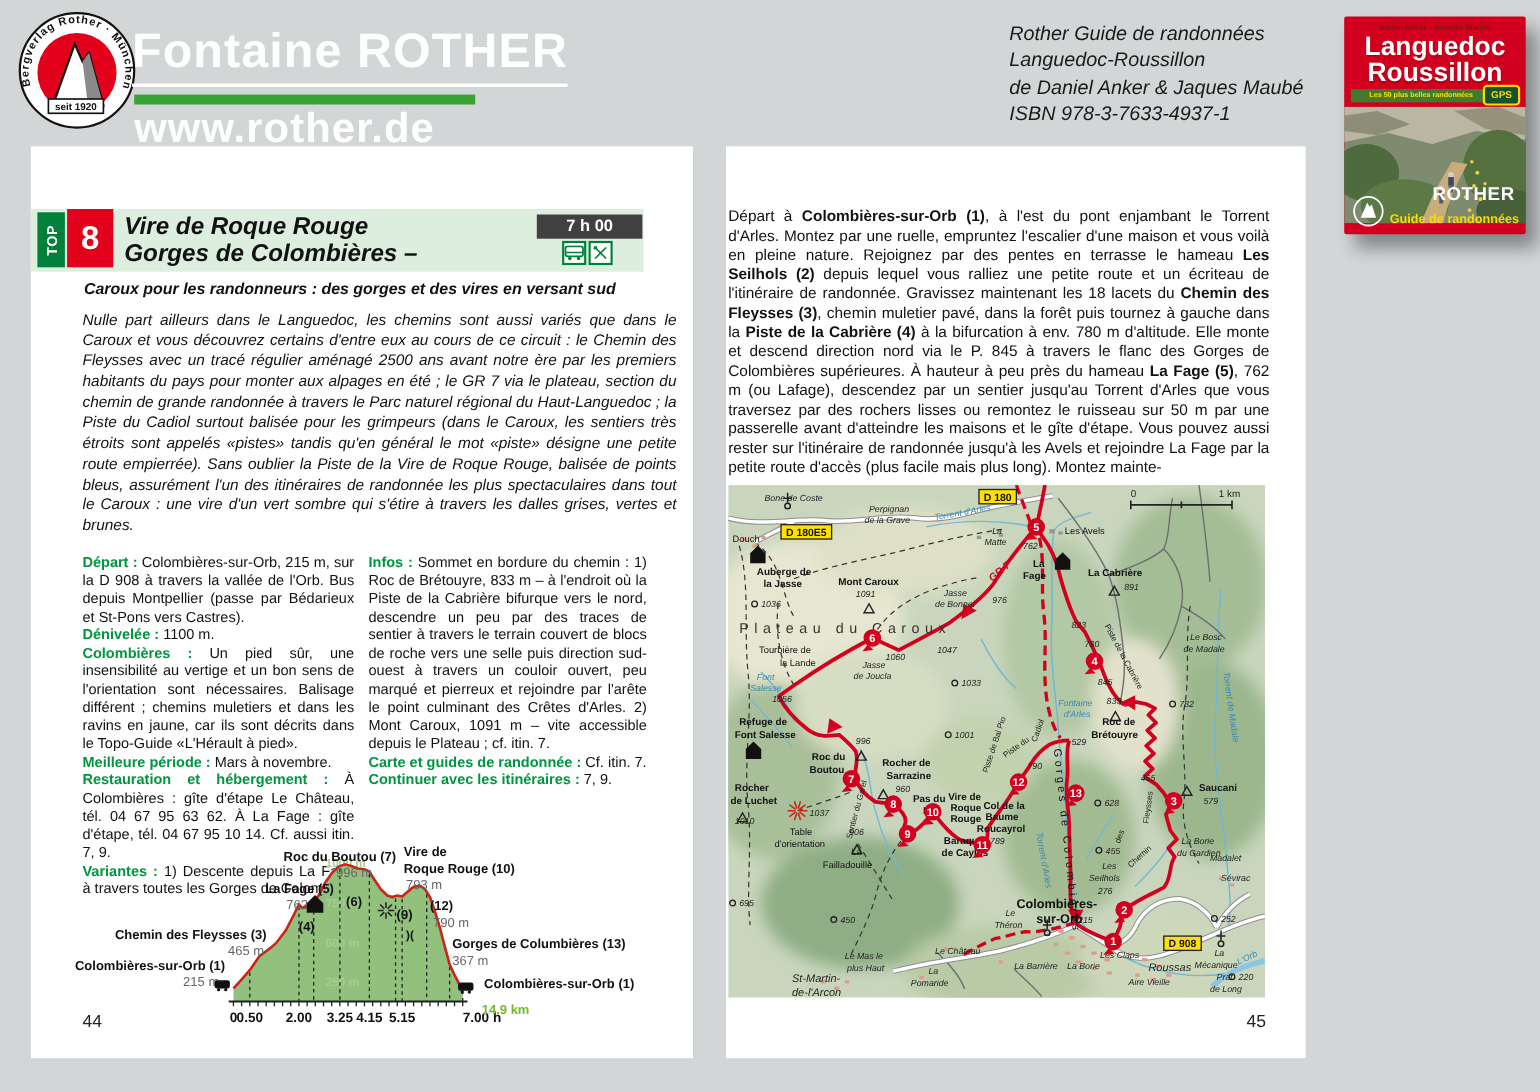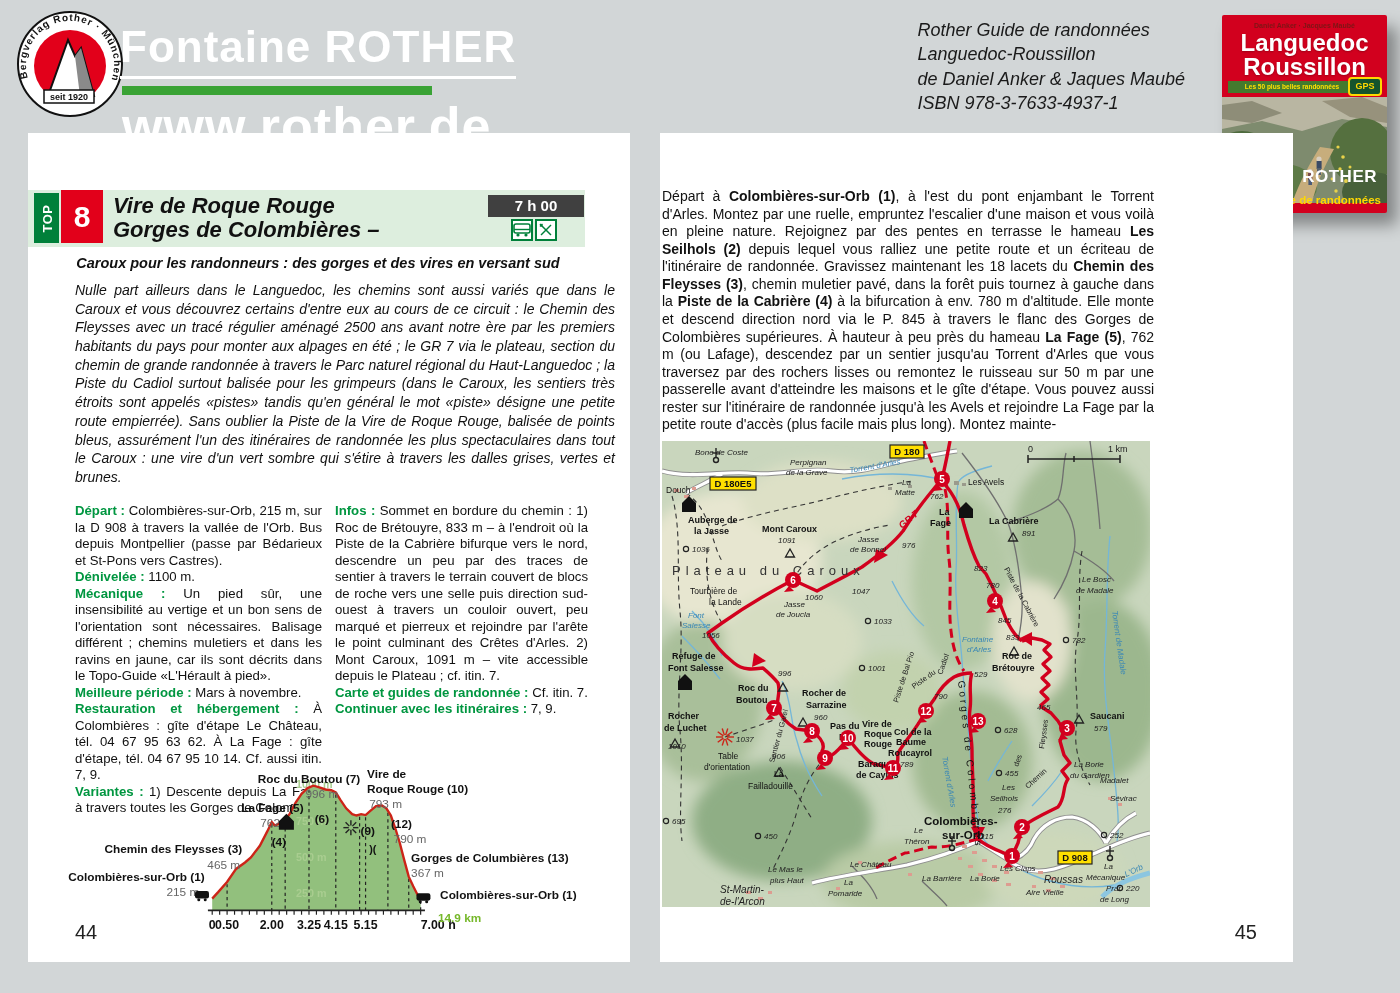--- a/index.html
+++ b/index.html
@@ -1,37 +1,37 @@
 <!DOCTYPE html>
 <html><head>
 <meta charset="utf-8">
 <style>
   html,body{margin:0;padding:0;}
   body{width:1400px;height:993px;background:#d2d6d7;font-family:"Liberation Sans",sans-serif;position:relative;overflow:hidden;}
   .abs{position:absolute;}
   
   #brand-title{left:120px;top:22px;font-size:44px;font-weight:bold;color:#fff;letter-spacing:1px;padding-bottom:4px;border-bottom:3px solid #fff;}
   #brand-rule{left:122px;top:86px;width:310px;height:9px;background:#3aa335;}
-  #brand-url{left:122px;top:96px;font-size:52px;font-weight:bold;color:#fff;letter-spacing:1px;}
+  #brand-url{left:122px;top:96px;font-size:38px;font-weight:bold;color:#fff;letter-spacing:1px;}
   #ref-block{right:215px;top:18px;text-align:left;font-style:italic;font-size:18px;line-height:1.35;color:#1a1a1a;font-family:"Liberation Sans",sans-serif;}
   
   #book-cover{left:1222px;top:15px;width:165px;height:198px;background:#d2001e;box-shadow:10px 12px 16px rgba(0,0,0,.38);border-radius:2px;}
   #cover-authors{top:7px;width:100%;text-align:center;font-size:7px;font-weight:bold;color:#7d1516;}
   .cover-title{width:100%;text-align:center;color:#fff;font-weight:bold;font-size:24px;line-height:1.0;text-shadow:0 1px 2px rgba(0,0,0,.25);}
   #cover-strip{top:66px;left:6px;width:128px;height:12px;background:#447a2e;color:#ffe000;font-size:6.5px;font-weight:bold;text-align:center;line-height:12px;overflow:hidden;}
   #cover-gps{top:62px;right:5px;width:30px;height:15px;border:2px solid #ffd800;border-radius:4px;color:#ffd800;font-size:9px;font-weight:bold;text-align:center;line-height:15px;background:#14532d;}
   #cover-photo{top:82px;left:0;width:165px;height:106px;}
   #cover-rother{bottom:26px;right:10px;font-size:17px;font-weight:bold;color:#fff;letter-spacing:.5px;}
   #cover-series{bottom:7px;right:6px;font-size:11.5px;font-weight:bold;color:#ffd800;margin-left:22px;}
   #cover-logo{bottom:6px;left:7px;}
   
   .page{background:#fff;position:absolute;top:133px;height:829px;}
   #page-left{left:28px;width:602px;}
-  #page-right{left:660px;width:633px;}
-  .pagenum{font-size:20px;color:#222;}
+  #page-right{left:660px;width:527px;}
+  .pagenum{font-size:16px;color:#222;}
   
   #tour-band{left:0;top:57px;width:557px;height:57px;background:#ddeede;}
   #top-tab{left:6px;top:3px;width:25px;height:50px;background:#00803a;color:#fff;display:flex;align-items:center;justify-content:center;}
   #top-tab span{transform:rotate(-90deg);font-weight:bold;font-size:13px;letter-spacing:.5px;}
   #tour-num{left:33px;top:0px;width:42px;height:53px;background:#e2001a;color:#fff;font-size:30px;font-weight:bold;text-align:center;line-height:53px;}
   #tour-title{left:85px;top:4px;font-size:22px;font-weight:bold;font-style:italic;color:#111;line-height:1.1;}
   #tour-duration{left:460px;top:5px;width:96px;height:22px;background:#404040;color:#fff;font-size:15px;font-weight:bold;text-align:center;line-height:22px;}
   #tour-icons{left:483px;top:29px;display:flex;gap:2px;}
   .ticon{width:22px;height:22px;border:2px solid #00803a;background:#fff;box-sizing:border-box;display:flex;align-items:center;justify-content:center;}
   #subtitle{left:20px;top:122px;width:540px;text-align:center;font-weight:bold;font-style:italic;font-size:14.5px;color:#111;}
@@ -147,21 +147,21 @@
           </svg>
       </span>
     </div>
   </div>
   <div class="abs" id="subtitle">Caroux pour les randonneurs : des gorges et des vires en versant sud</div>
   <div class="abs" id="intro">Nulle part ailleurs dans le Languedoc, les chemins sont aussi variés que dans le Caroux et vous découvrez certains d'entre eux au cours de ce circuit : le Chemin des Fleysses avec un tracé régulier aménagé 2500 ans avant notre ère par les premiers habitants du pays pour monter aux alpages en été ; le GR 7 via le plateau, section du chemin de grande randonnée à travers le Parc naturel régional du Haut-Languedoc ; la Piste du Cadiol surtout balisée pour les grimpeurs (dans le Caroux, les sentiers très étroits sont appelés «pistes» tandis qu'en général le mot «piste» désigne une petite route empierrée). Sans oublier la Piste de la Vire de Roque Rouge, balisée de points bleus, assurément l'un des itinéraires de randonnée les plus spectaculaires dans tout le Caroux : une vire d'un vert sombre qui s'étire à travers les dalles grises, vertes et brunes.</div>
   <div class="abs" id="cols">
     <div id="col1">
         <p class="info"><span class="glabel">Départ :</span> Colombières-sur-Orb, 215 m, sur la D 908 à travers la vallée de l'Orb. Bus depuis Montpellier (passe par Bédarieux et St-Pons vers Castres).</p>
         <p class="info"><span class="glabel">Dénivelée :</span> 1100 m.</p>
-        <p class="info"><span class="glabel">Mécanique :</span> Un pied sûr, une insensibilité au vertige et un bon sens de l'orientation sont nécessaires. Balisage différent ; chemins muletiers et dans les ravins en jaune, car ils sont décrits dans le Topo-Guide «L'Hérault à pied».</p>
+        <p class="info"><span class="glabel">Colombières :</span> Un pied sûr, une insensibilité au vertige et un bon sens de l'orientation sont nécessaires. Balisage différent ; chemins muletiers et dans les ravins en jaune, car ils sont décrits dans le Topo-Guide «L'Hérault à pied».</p>
         <p class="info"><span class="glabel">Meilleure période :</span> Mars à novembre.</p>
         <p class="info"><span class="glabel">Restauration et hébergement :</span> À Colombières : gîte d'étape Le Château, tél. 04 67 95 63 62. À La Fage : gîte d'étape, tél. 04 67 95 10 14. Cf. aussi itin. 7, 9.</p>
         <p class="info"><span class="glabel">Variantes :</span> 1) Descente depuis La Fage à travers toutes les Gorges de Colom-</p>
       </div>
     <div id="col2">
         <p class="info"><span class="glabel">Infos :</span> Sommet en bordure du chemin : 1) Roc de Brétouyre, 833 m – à l'endroit où la Piste de la Cabrière bifurque vers le nord, descendre un peu par des traces de sentier à travers le terrain couvert de blocs de roche vers une selle puis direction sud-ouest à travers un couloir ouvert, peu marqué et pierreux et rejoindre par l'arête le point culminant des Crêtes d'Arles. 2) Mont Caroux, 1091 m – vite accessible depuis le Plateau ; cf.  itin. 7.</p>
         <p class="info"><span class="glabel">Carte et guides de randonnée :</span> Cf. itin. 7.</p>
         <p class="info"><span class="glabel">Continuer avec les itinéraires :</span> 7, 9.</p>
       </div>
   </div>

